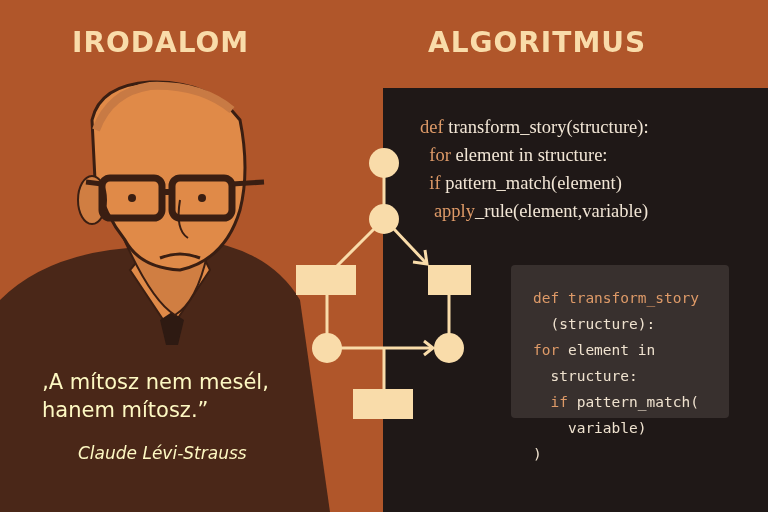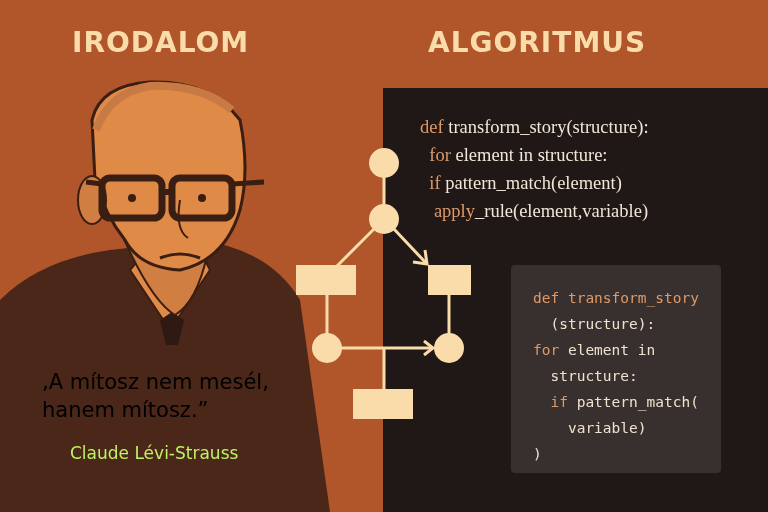--- a/index.html
+++ b/index.html
@@ -4,24 +4,24 @@
 <style>
   html,body{margin:0;padding:0;}
   body{width:768px;height:512px;overflow:hidden;background:#b0562a;position:relative;font-family:"DejaVu Sans",sans-serif;}
   .canvas{position:absolute;left:0;top:0;width:768px;height:512px;}
   .heading{position:absolute;top:26px;color:#f9dcaa;font-family:"DejaVu Sans",sans-serif;font-weight:bold;font-size:28px;letter-spacing:1px;}
   .h-left{left:72px;}
   .h-right{left:428px;}
   .dark-panel{position:absolute;left:383px;top:88px;width:385px;height:424px;background:#1f1817;}
   .code-top{position:absolute;left:420px;top:113px;font-family:Liberation Serif, serif;font-size:18.5px;line-height:28px;color:#f2e6d6;white-space:pre;}
   .kw{color:#de9a68;}
-  .code-box{position:absolute;left:511px;top:265px;width:210px;height:208px;background:#38302e;border-radius:4px;}
+  .code-box{position:absolute;left:511px;top:265px;width:210px;height:153px;background:#38302e;border-radius:4px;padding-left:8px;}
   .code-inner{position:absolute;left:22px;top:20px;font-family:"DejaVu Sans Mono",monospace;font-size:14.5px;line-height:26px;color:#efe2cf;white-space:pre;}
-  .quote{position:absolute;left:42px;top:368px;color:#000000;font-family:"DejaVu Sans",sans-serif;font-size:21px;line-height:28px;}
-  .author{position:absolute;left:70px;top:443px;color:#bef264;font-size:17px;}
+  .quote{position:absolute;left:42px;top:368px;color:#fef9c3;font-family:"DejaVu Sans",sans-serif;font-size:21px;line-height:28px;}
+  .author{position:absolute;left:78px;top:443px;color:#fef9c3;font-size:17px;font-style:italic;}
   svg{position:absolute;left:0;top:0;}
 </style>
 </head>
 <body>
 
 <div class="canvas">
 
   <div class="dark-panel"></div>
 
   <svg width="768" height="512">

